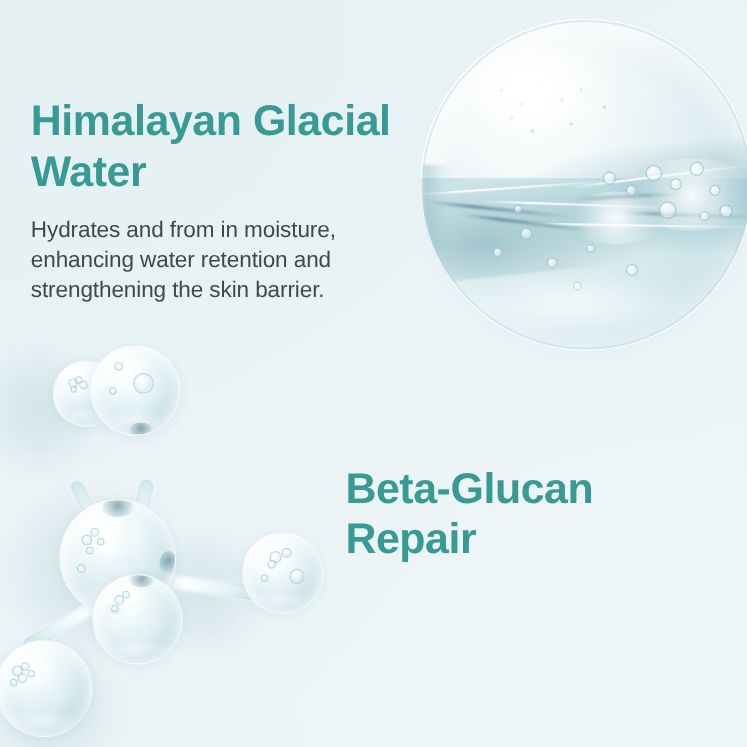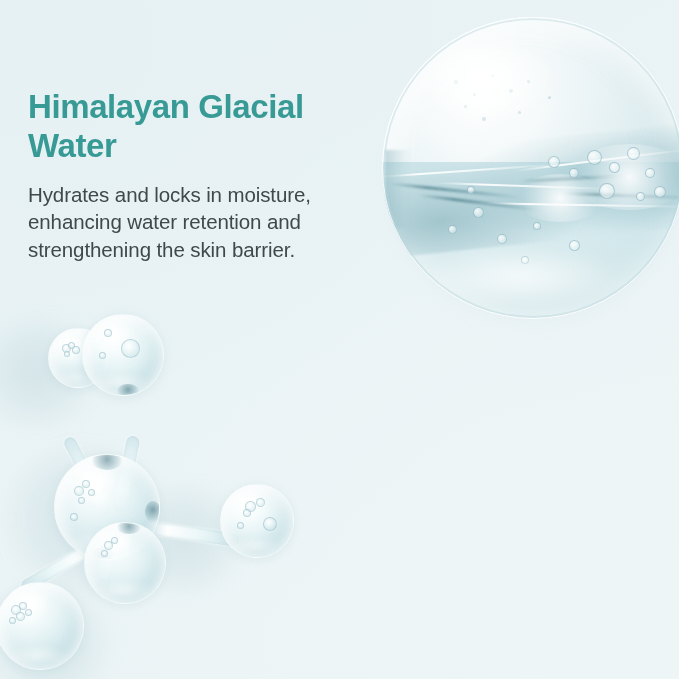--- a/index.html
+++ b/index.html
@@ -212,21 +212,21 @@
   }
 
   
   .block {
     position: absolute;
   }
   .block h2 {
     margin: 0 0 16px 0;
     color: #389a95;
     font-weight: bold;
-    font-size: 33px;
+    font-size: 39px;
     line-height: 1.17;
     letter-spacing: -0.4px;
   }
   .block p {
     margin: 0;
     color: #3f484b;
     font-size: 20.5px;
     line-height: 1.33;
     font-weight: 400;
     letter-spacing: -0.1px;
@@ -372,19 +372,20 @@
       <div class="cluster" style="left:16%; top:26%; width:8px; height:8px;"></div>
       <div class="cluster" style="left:26%; top:22%; width:6px; height:6px;"></div>
       <div class="cluster" style="left:22%; top:34%; width:7px; height:7px;"></div>
       <div class="cluster" style="left:32%; top:30%; width:5px; height:5px;"></div>
       <div class="cluster" style="left:14%; top:40%; width:5px; height:5px;"></div>
     </div>
   </div>
 
   <div class="block" id="block-water">
     <h2>Himalayan Glacial Water</h2>
-    <p>Hydrates and locks in moisture, enhancing water retention and strengthening the skin barrier.</p>
+    <p>Hydrates and from in moisture, enhancing water retention and strengthening the skin barrier.</p>
   </div>
 
   <div class="block" id="block-beta">
+    <h2>Beta-Glucan Repair</h2>
   </div>
 
 </div>
 
 </body></html>

